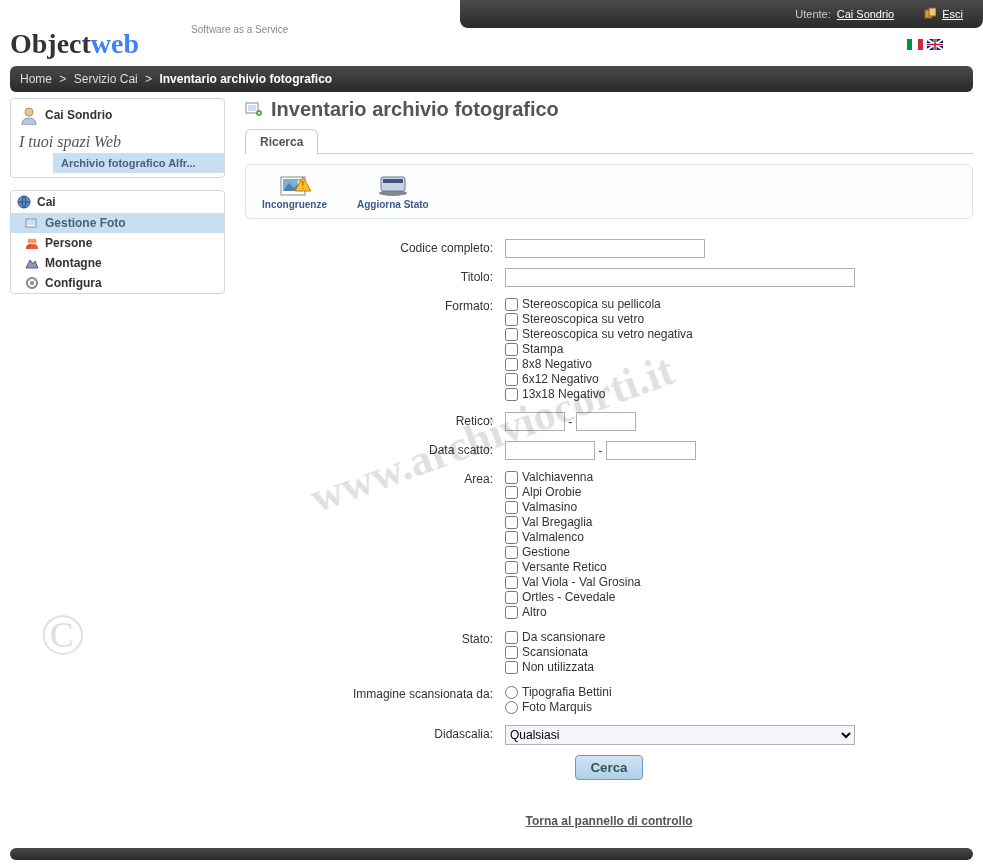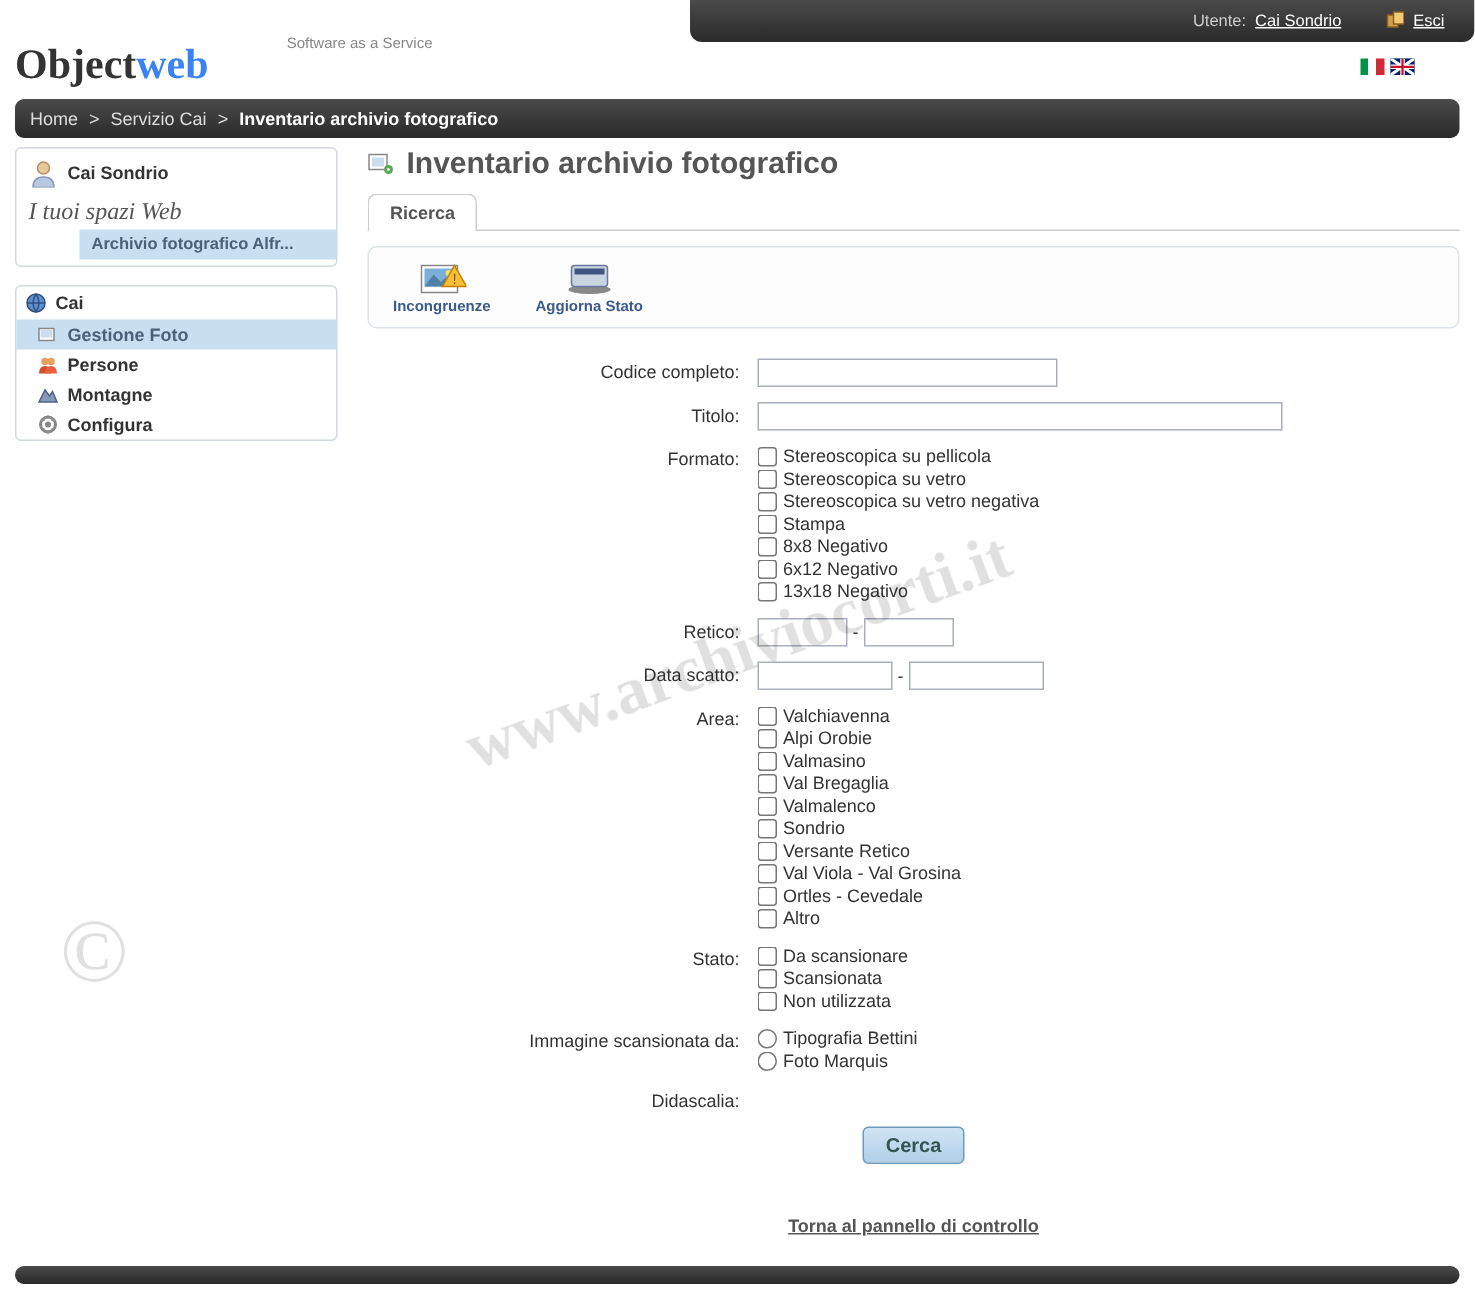--- a/index.html
+++ b/index.html
@@ -314,21 +314,21 @@
             <div class="checkbox-item">
               <input type="checkbox" style="">
               <span>Val Bregaglia</span>
             </div>
             <div class="checkbox-item">
               <input type="checkbox" style="">
               <span>Valmalenco</span>
             </div>
             <div class="checkbox-item">
               <input type="checkbox" style="">
-              <span>Sondrio</span>
+              <span>Gestione</span>
             </div>
             <div class="checkbox-item">
               <input type="checkbox" style="">
               <span>Versante Retico</span>
             </div>
             <div class="checkbox-item">
               <input type="checkbox" style="">
               <span>Val Viola - Val Grosina</span>
             </div>
             <div class="checkbox-item">
@@ -369,20 +369,25 @@
             </div>
             <div class="radio-item">
               <input type="radio" name="scansionata" style="">
               <span>Foto Marquis</span>
             </div>
           </div>
       </div>
 
       <div class="form-row">
         <div class="form-label-col">Didascalia:</div>
+        <div class="form-input-col">
+          <select class="select-didascalia">
+            <option>Qualsiasi</option>
+          </select>
+        </div>
       </div>
 
       <div class="btn-row">
         <button class="btn-cerca">Cerca</button>
       </div>
     </div>
 
     <div class="back-link-row">
       <a href="#" class="back-link">Torna al pannello di controllo</a>
     </div>

